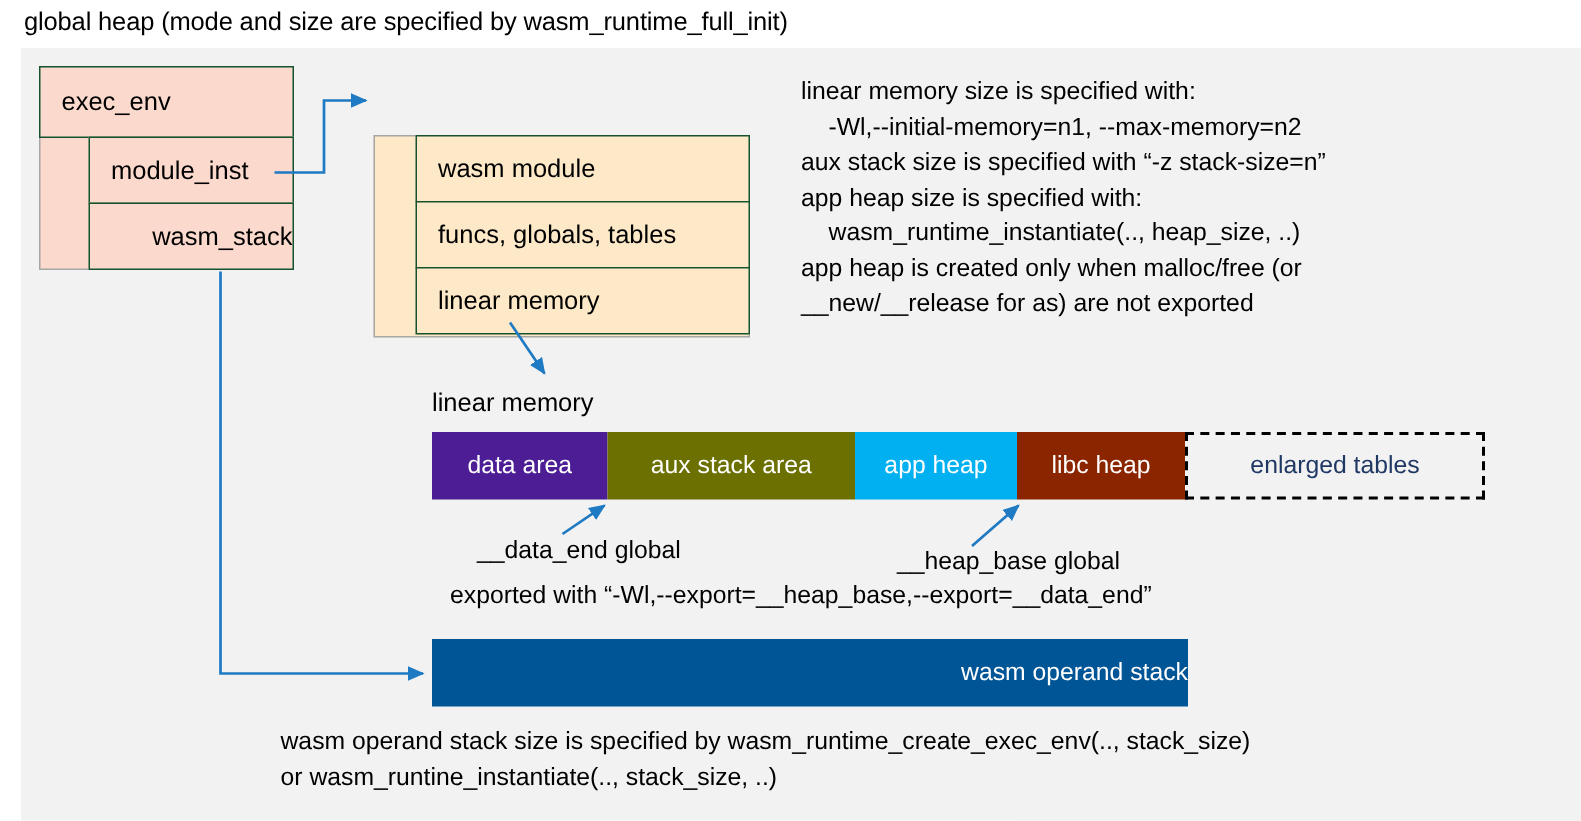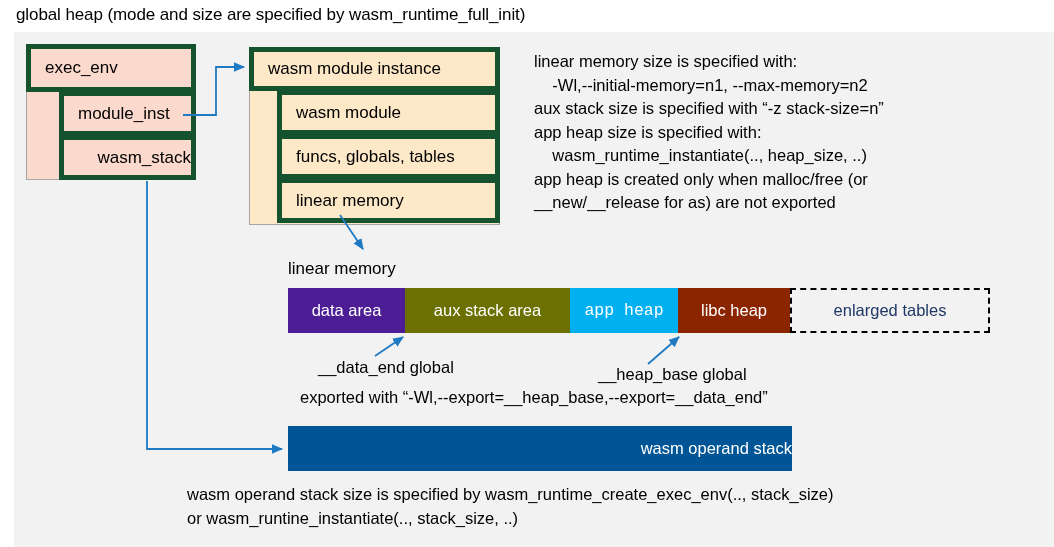--- a/index.html
+++ b/index.html
@@ -34,21 +34,21 @@
   
   #canvas {
     left: 14px; top: 32px;
     width: 1040px; height: 515px;
     background: #f2f2f2;
   }
 
   
   .box {
     box-sizing: border-box;
-    border: 5px solid #14532d;
+    border: 1px solid #14532d;
     display: flex;
     align-items: center;
     font-size: 17px;
     color: #000000;
     white-space: nowrap;
   }
   .pink { background: #fbd9cd; }
   .cream { background: #fde9c8; }
   .box .lbl { padding-left: 14px; }
 
@@ -176,23 +176,20 @@
     <div class="abs box pink" id="module-inst">
       <span class="lbl">module_inst</span>
     </div>
     <div class="abs box pink" id="wasm-stack">
       <span class="lbl">wasm_stack</span>
     </div>
   </div>
 
   <div class="abs" id="mod-inst-group">
     <div class="abs box cream" id="mod-inst-body"></div>
-    <div class="abs box cream" id="mod-inst-head">
-      <span class="lbl">wasm module instance</span>
-    </div>
     <div class="abs box cream" id="wasm-module">
       <span class="lbl">wasm module</span>
     </div>
     <div class="abs box cream" id="funcs-row">
       <span class="lbl">funcs, globals, tables</span>
     </div>
     <div class="abs box cream" id="linear-mem-row">
       <span class="lbl">linear memory</span>
     </div>
   </div>
@@ -207,21 +204,21 @@
 
   <div class="abs" id="linmem-label">linear memory</div>
 
   <div class="abs" id="membar" style="width: 702px;">
       <div class="seg" style="left: 0px; width: 117px; background: #4c1d95;">
         <span>data area</span>
       </div>
       <div class="seg" style="left: 117px; width: 165px; background: rgb(107, 112, 0);">
         <span>aux stack area</span>
       </div>
-      <div class="seg" style="left: 282px; width: 108px; background: rgb(0, 176, 240); font-family: Liberation Mono, monospace;">
+      <div class="seg" style="left: 282px; width: 108px; background: rgb(0, 176, 240);">
         <span>app heap</span>
       </div>
       <div class="seg" style="left: 390px; width: 112px; background: rgb(139, 37, 0);">
         <span>libc heap</span>
       </div>
       <div class="seg dashed" style="left: 502px; width: 200px;">
         <span>enlarged tables</span>
       </div>
     </div>
 

